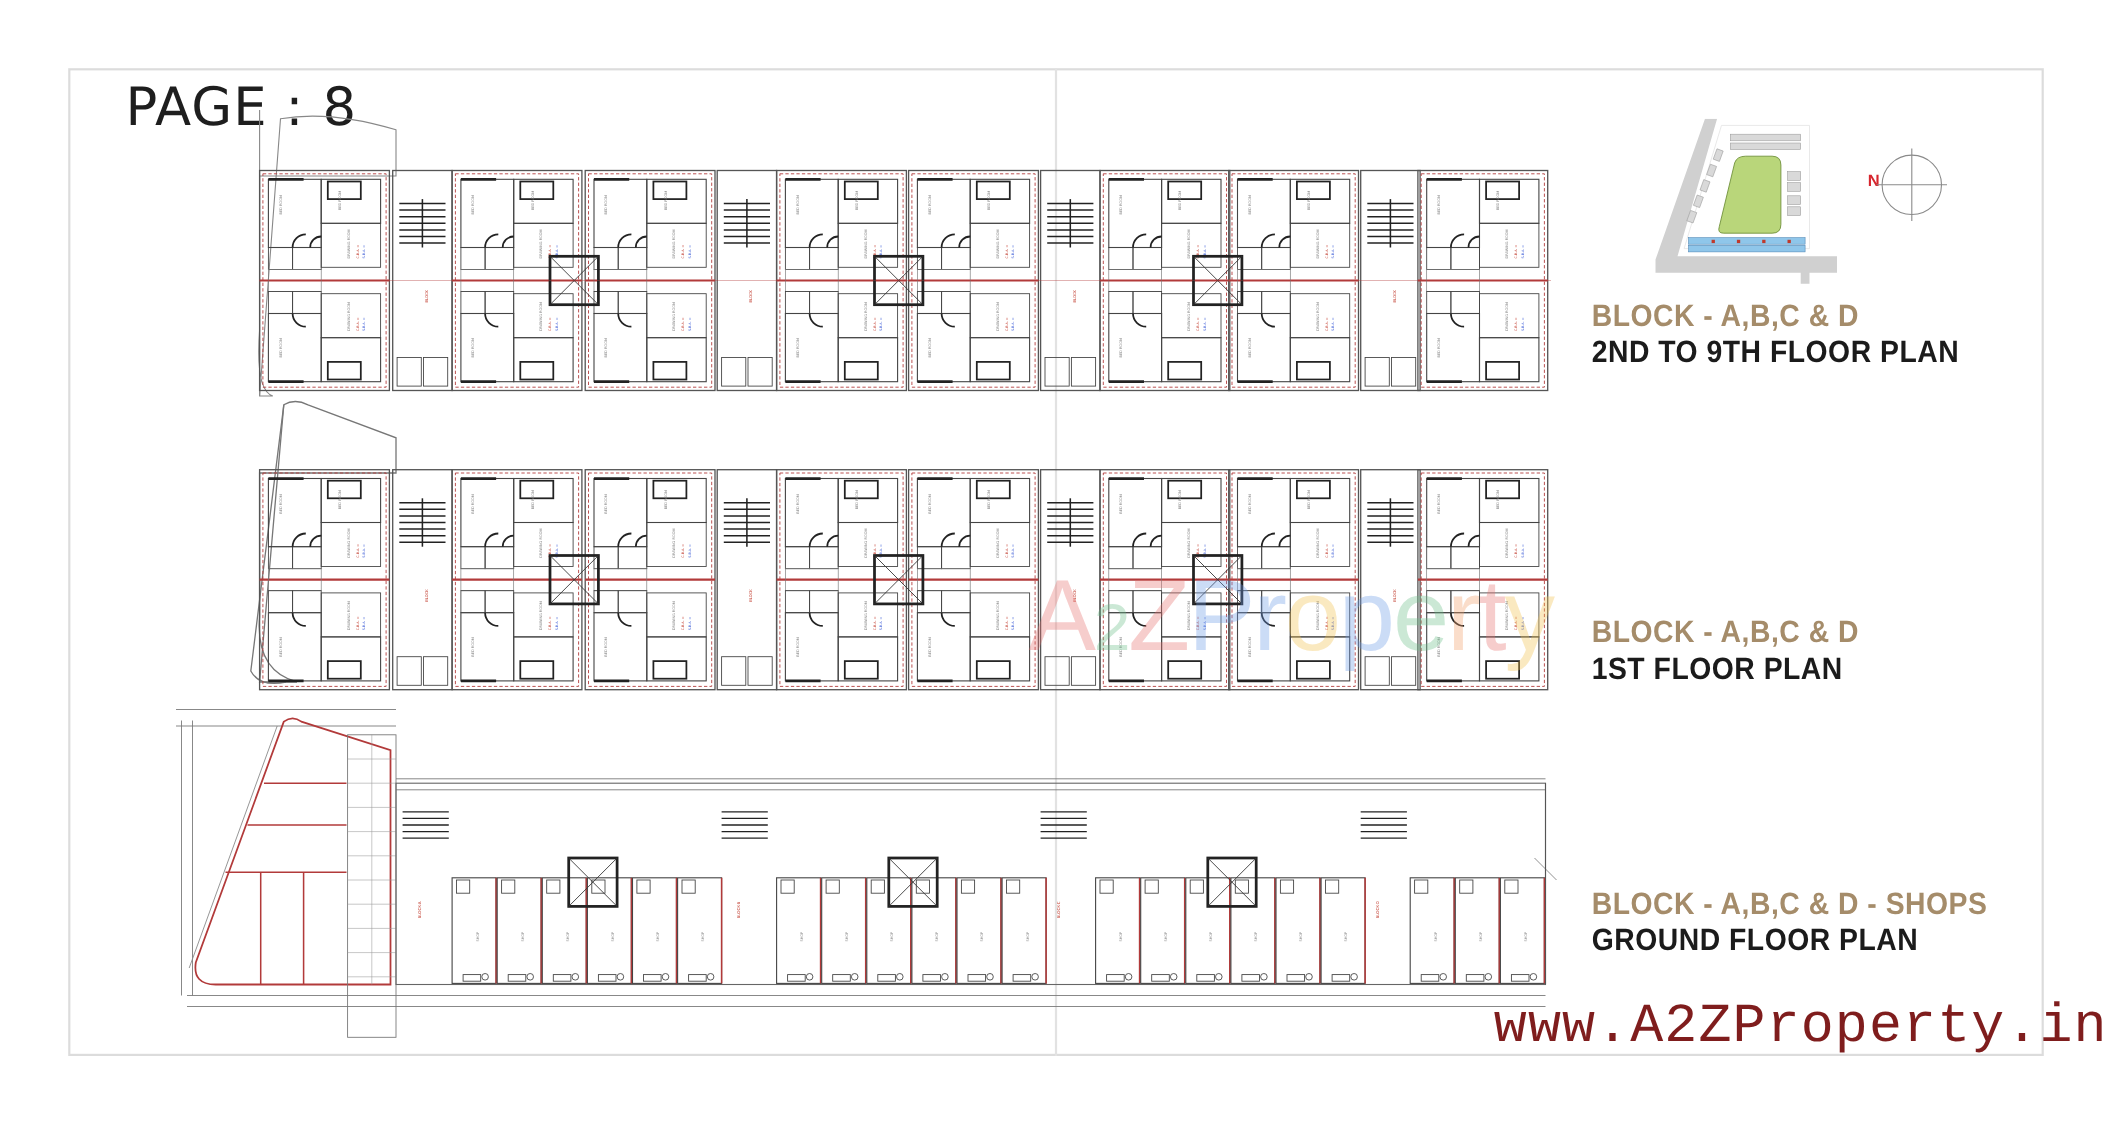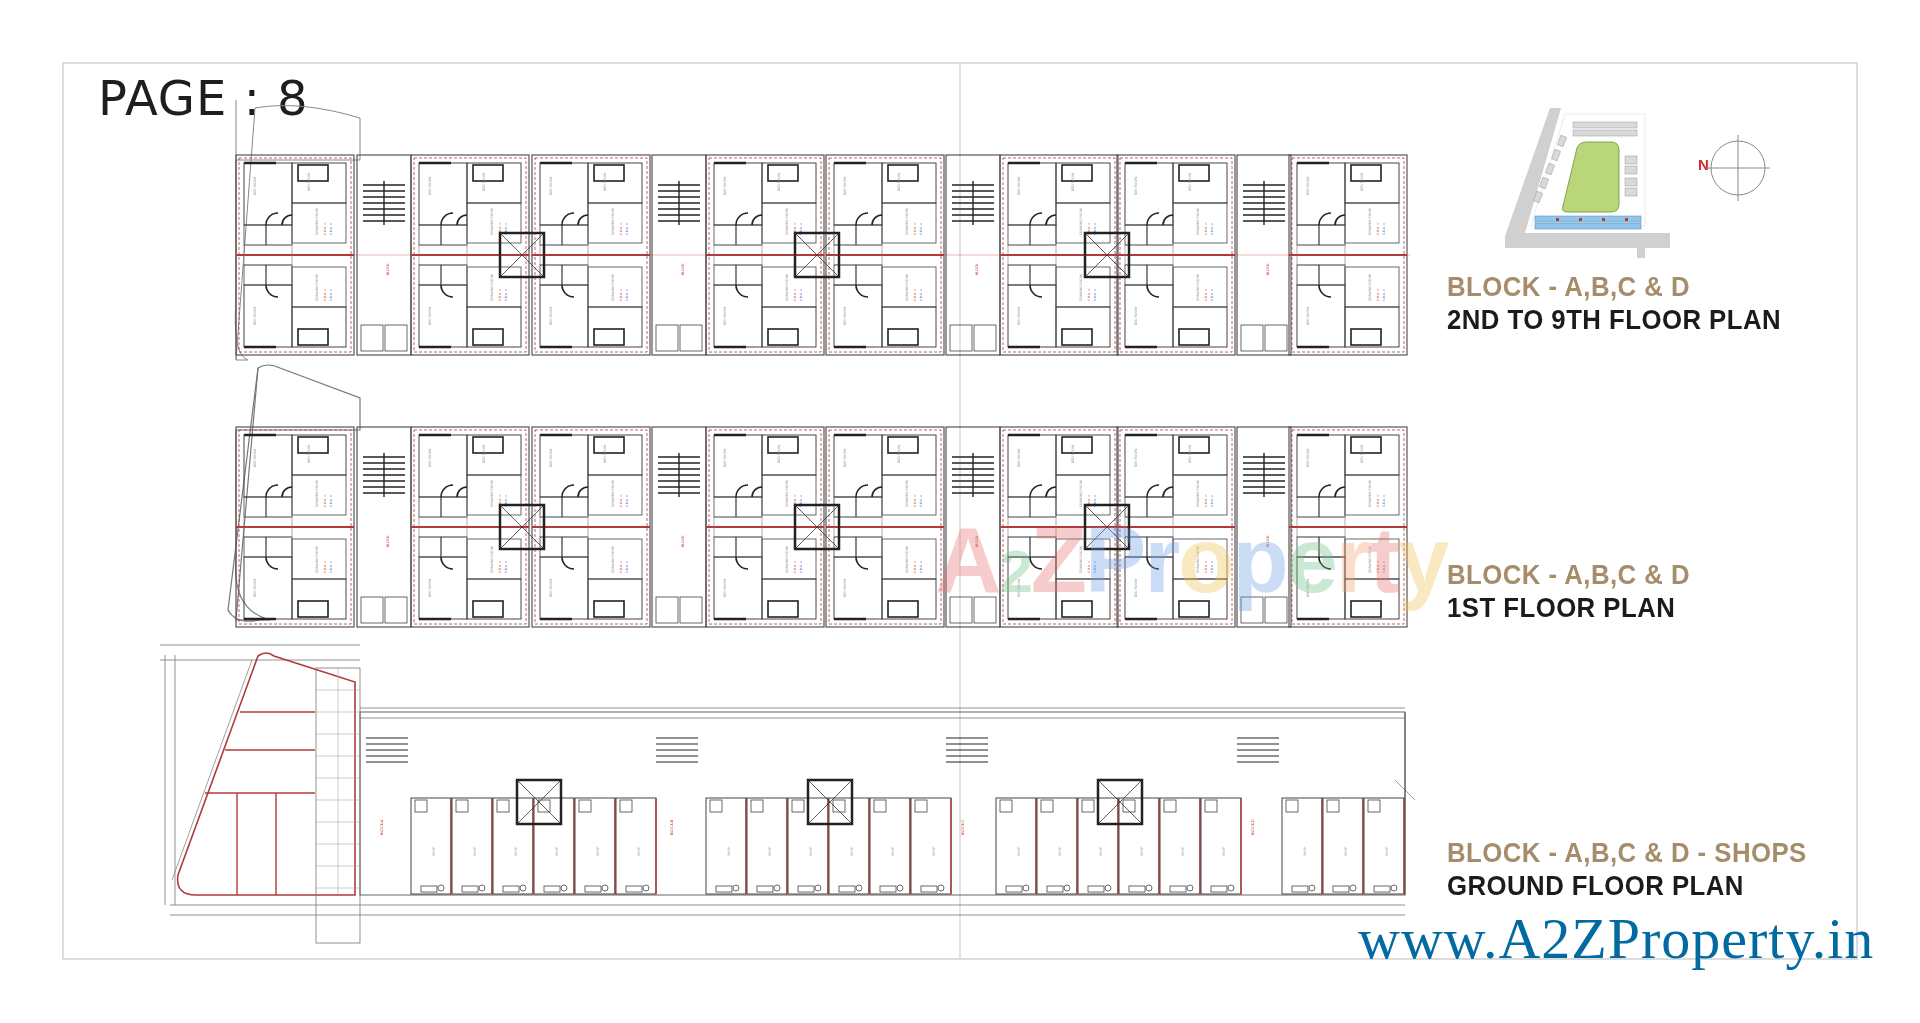--- a/index.html
+++ b/index.html
@@ -1,25 +1,25 @@
 <!DOCTYPE html>
 <html><head>
 <meta charset="utf-8">
 <style>
   html, body { margin:0; padding:0; background:#ffffff; }
   body { width:1920px; height:1023px; position:relative; overflow:hidden; font-family:"DejaVu Sans", sans-serif; }
   .frame { position:absolute; left:62px; top:62px; width:1796px; height:898px; border:2px solid #dcdcdc; box-sizing:border-box; }
   .fold { position:absolute; left:959px; top:62px; width:2px; height:898px; background:#e2e2e2; }
-  .page-title { position:absolute; left:98px; top:70px; font-family:"DejaVu Sans", sans-serif; font-size:48px; color:#1e1e1e; letter-spacing:1px; }
+  .page-title { position:absolute; left:114px; top:70px; font-family:"DejaVu Sans", sans-serif; font-size:48px; color:#1e1e1e; letter-spacing:1px; }
   .plans { position:absolute; left:0; top:0; width:1920px; height:1023px; }
   .label { position:absolute; left:1447px; font-family:Liberation Sans, sans-serif; font-weight:bold; line-height:33px; }
   .label .l1 { color:#a58c6a; font-size:28px; letter-spacing:0.5px; transform:scaleX(0.92); transform-origin:left; display:block; white-space:nowrap; }
   .label .l2 { color:#1b1b1b; font-size:28px; letter-spacing:0.5px; transform:scaleX(0.92); transform-origin:left; display:block; white-space:nowrap; }
-  .watermark-url { position:absolute; left:1358px; top:905px; font-family:Liberation Serif, serif; font-size:58px; color:#0369a1; letter-spacing:1px; white-space:nowrap; }
-  .watermark-logo { position:absolute; left:935px; top:508px; font-family:"Liberation Sans", sans-serif; font-size:92px; font-weight:bold; opacity:0.35; white-space:nowrap; letter-spacing:-2px; }
+  .watermark-url { position:absolute; left:1358px; top:905px; font-family:Liberation Mono, monospace; font-size:50px; color:#7f1d1d; letter-spacing:1px; white-space:nowrap; }
+  .watermark-logo { position:absolute; left:935px; top:508px; font-family:"Liberation Sans", sans-serif; font-size:92px; font-weight:normal; opacity:0.35; white-space:nowrap; letter-spacing:-2px; }
   .watermark-logo span { display:inline-block; }
   .keyplan { position:absolute; left:1495px; top:108px; width:180px; height:160px; }
   .compass { position:absolute; left:1700px; top:130px; width:76px; height:76px; }
   .compass-n { position:absolute; left:1698px; top:156px; color:#d7262e; font-weight:bold; font-size:15px; font-family:"Liberation Sans", sans-serif; }
 </style>
 </head>
 <body>
 
 <div class="frame"></div>
 <div class="fold"></div>
@@ -281,18 +281,18 @@
 </svg>
 
 <div class="label" style="top:270px">
   <span class="l1">BLOCK - A,B,C &amp; D</span>
   <span class="l2">2ND TO 9TH FLOOR PLAN</span>
 </div>
 <div class="label" style="top:558px">
   <span class="l1">BLOCK - A,B,C &amp; D</span>
   <span class="l2">1ST FLOOR PLAN</span>
 </div>
-<div class="label" style="top:836px">
+<div class="label" style="top:805px">
   <span class="l1">BLOCK - A,B,C &amp; D - SHOPS</span>
   <span class="l2">GROUND FLOOR PLAN</span>
 </div>
 
 <div class="watermark-url">www.A2ZProperty.in</div>
 
 </body></html>

